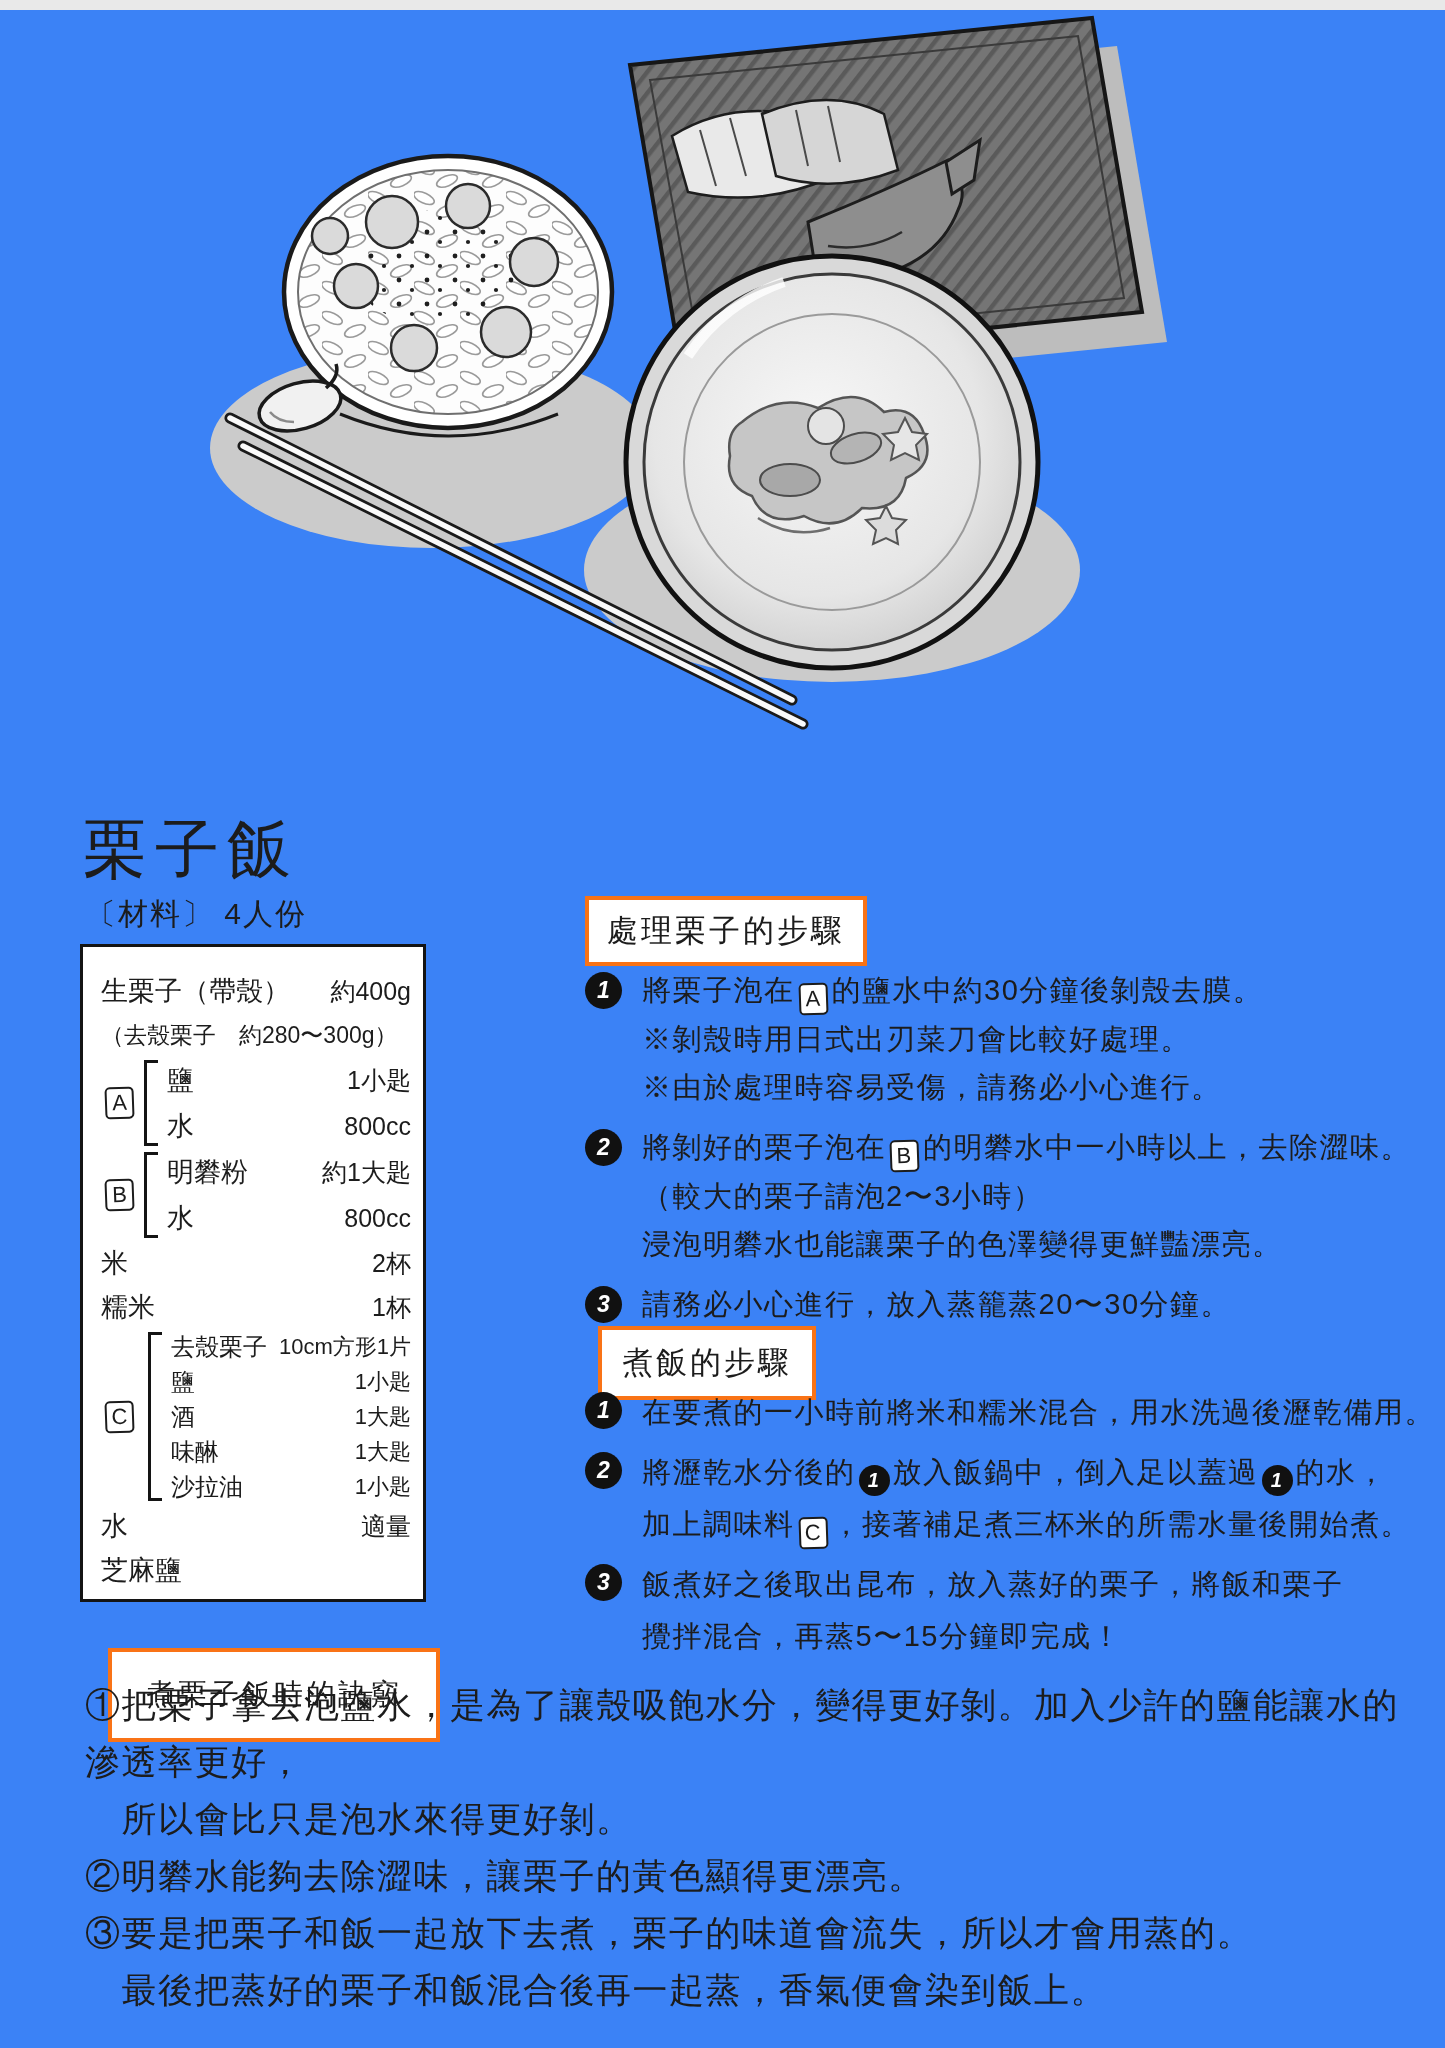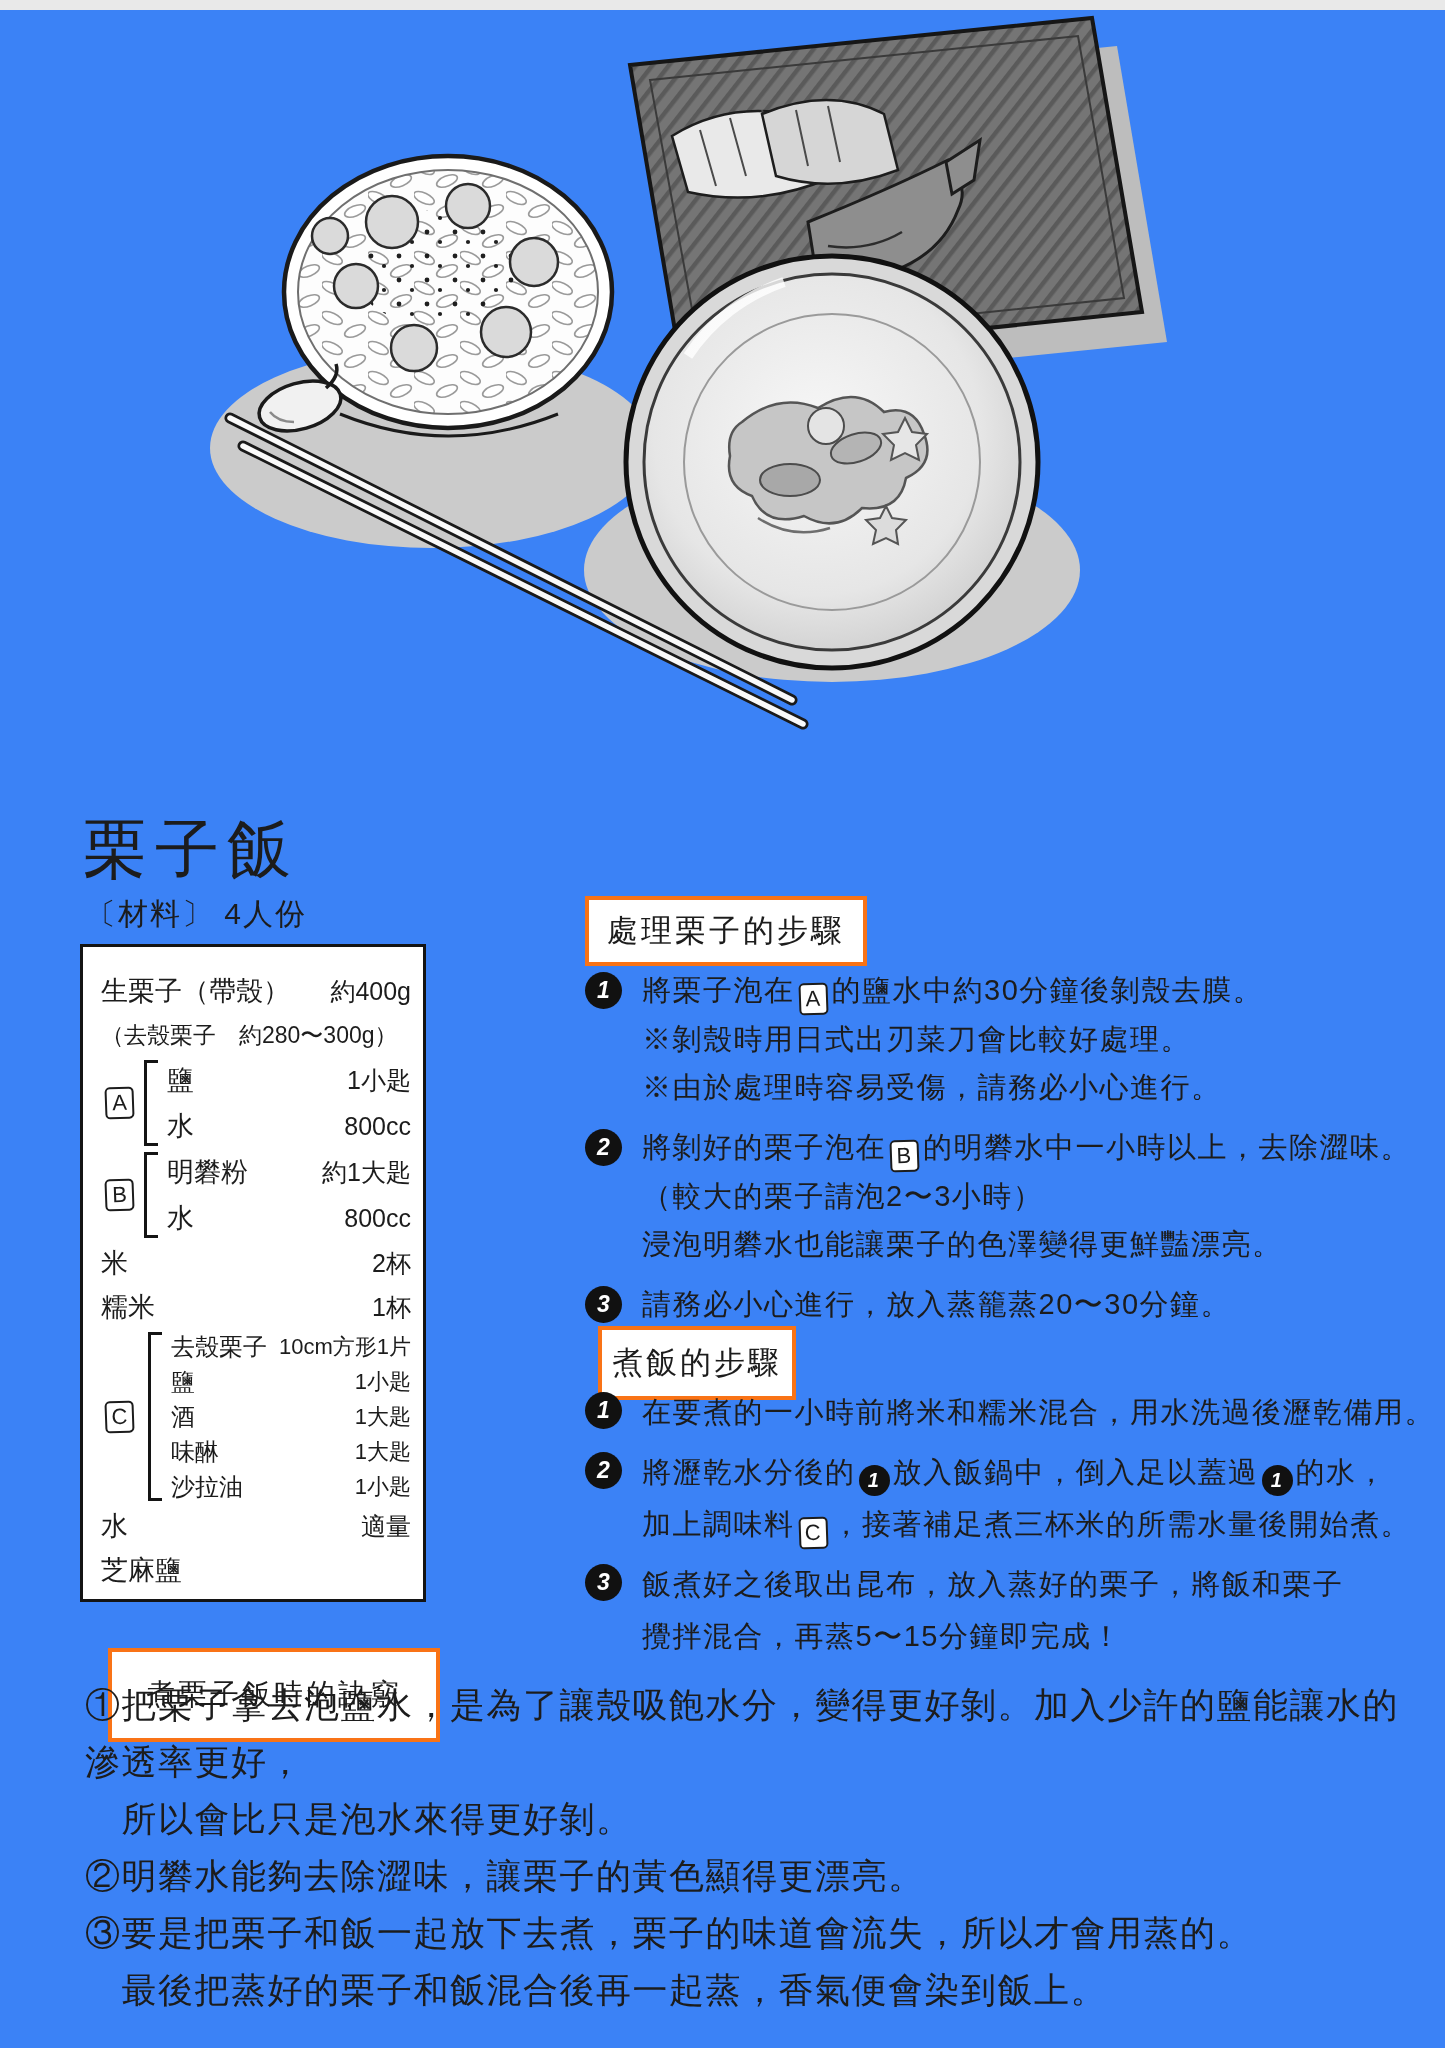--- a/index.html
+++ b/index.html
@@ -29,21 +29,21 @@
     font-size:22px;transform:rotate(-2deg);margin:0 4px;box-sizing:border-box;
     vertical-align:-6px;background:#fff;}
   .bracket{align-self:stretch;width:11px;border:3px solid #141414;border-right:none;
     margin:3px 9px 3px 6px;}
   .ing-group.gC .bracket{margin-left:10px;}
 
   
   .section-box{position:absolute;border:4px solid #f97316;background:#fff;
     font-size:31px;letter-spacing:3px;padding:10px 18px;}
   .prep-header{left:585px;top:886px;}
-  .cook-header{left:598px;top:1316px;padding:12px 10px;}
+  .cook-header{left:598px;top:1316px;padding:12px 20px;}
   .steps{position:absolute;width:862px;}
   .prep-steps{left:585px;top:956px;}
   .cook-steps{left:585px;top:1376px;}
   .step{display:flex;gap:20px;margin-bottom:12px;}
   .cook-steps .step{margin-bottom:8px;}
   .step-num{flex:0 0 auto;width:37px;height:37px;border-radius:50%;background:#111;
     color:#fff;display:flex;align-items:center;justify-content:center;
     font-size:23px;font-weight:bold;margin-top:6px;font-style:italic;}
   .step-body{font-size:29px;letter-spacing:1.5px;}
   .prep-steps .step-line{line-height:48px;}

